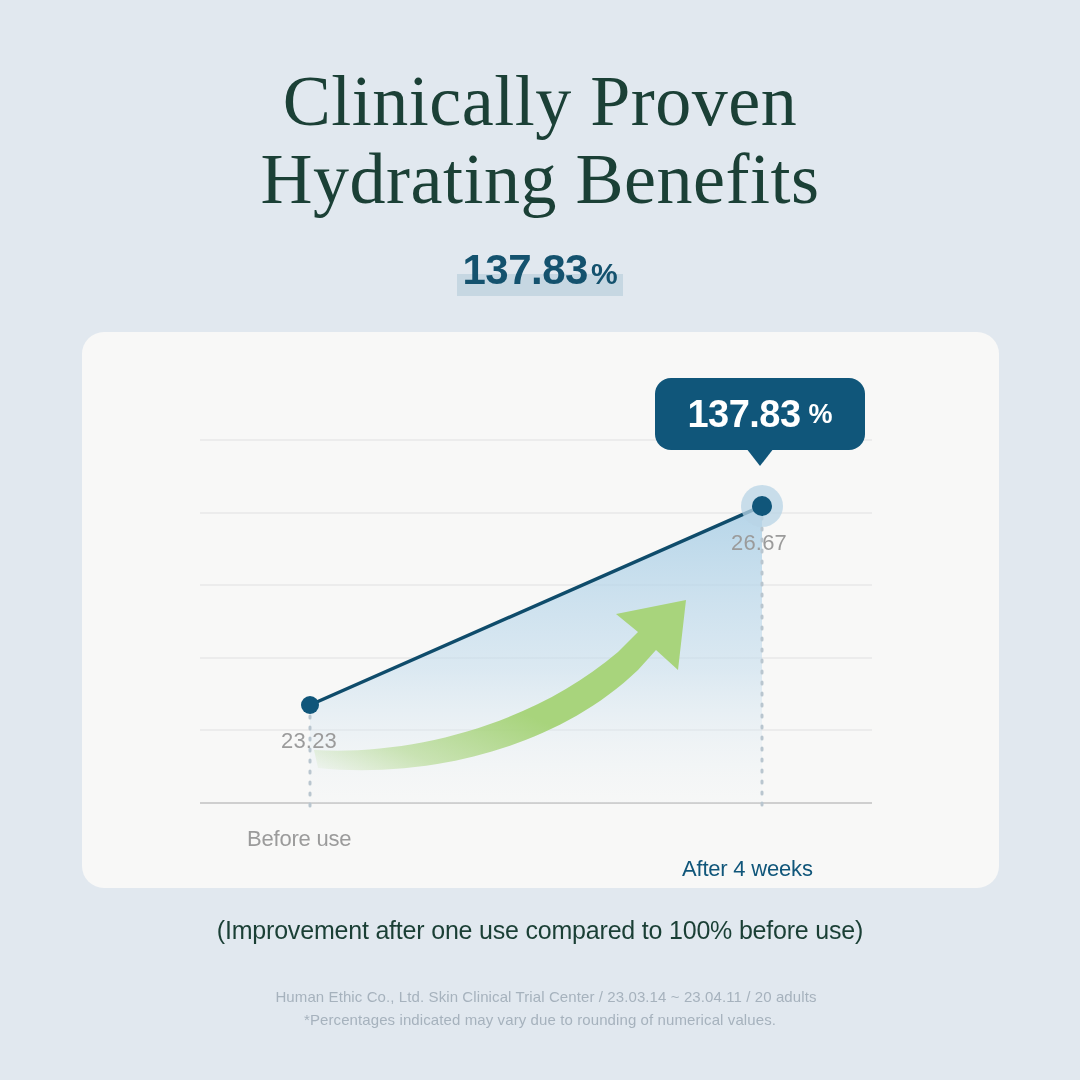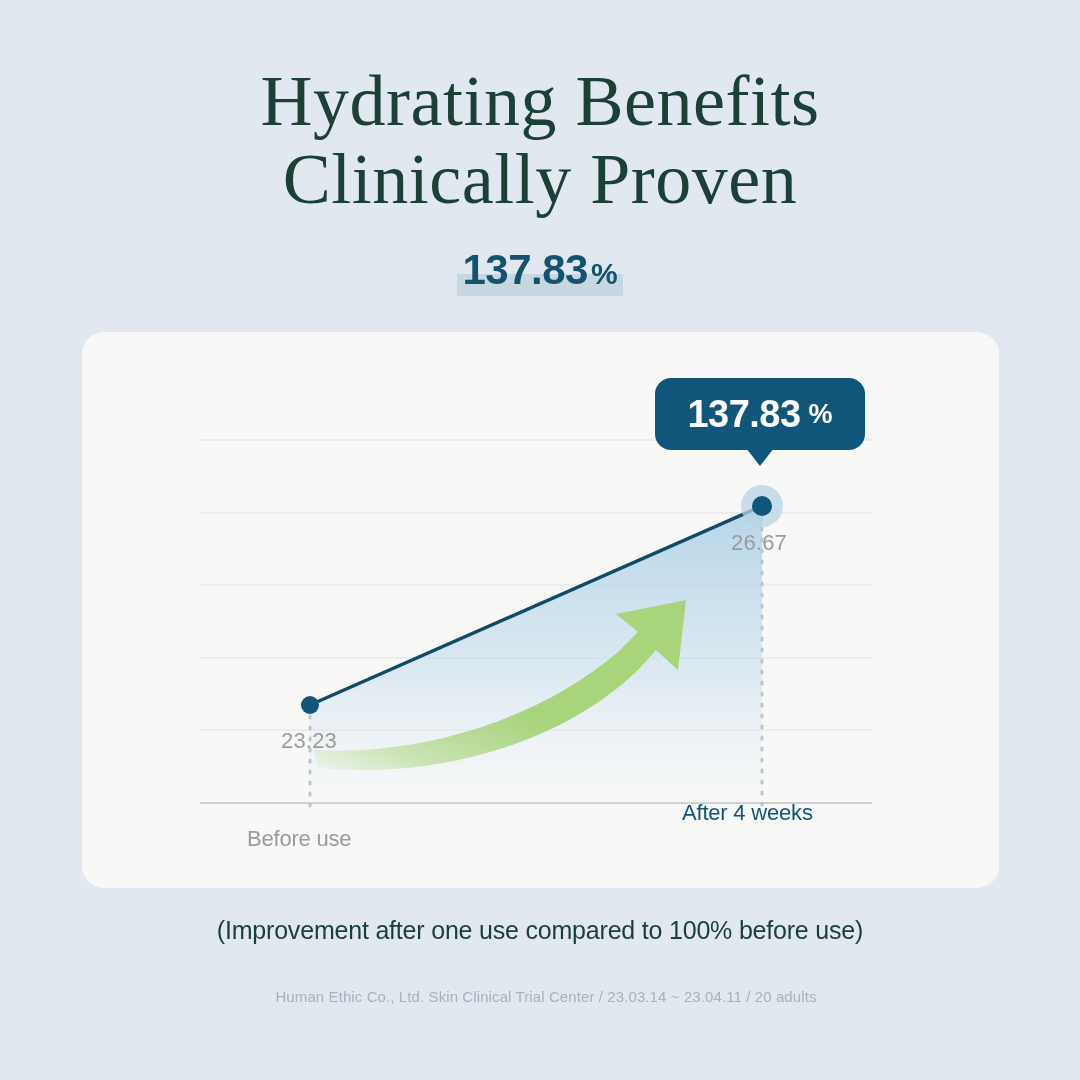--- a/index.html
+++ b/index.html
@@ -144,21 +144,21 @@
   .pt-label.left  { left: 281px; top: 728px; }
   .pt-label.right { left: 731px; top: 530px; }
 
   
   .axis-label {
     position: absolute;
     font-size: 22px;
     letter-spacing: -0.2px;
   }
   .axis-label.before { left: 247px; top: 826px; color: #9b9b9b; }
-  .axis-label.after  { left: 682px; top: 800px; color: #10567a; }
+  .axis-label.after  { left: 682px; top: 856px; color: #10567a; }
 
   
   .footer {
     position: absolute;
     top: 916px;
     left: 0;
     width: 1080px;
     text-align: center;
   }
   .footer-note {
@@ -174,22 +174,22 @@
     margin: 0;
     line-height: 23px;
   }
   .footer-fine.first { margin-top: 40px; padding-left: 12px; }
 </style>
 </head>
 <body>
 
 <div class="header">
   <h1 class="title">
+    <span class="title-line">Clinically Proven</span>
     <span class="title-line">Hydrating Benefits</span>
-    <span class="title-line">Clinically Proven</span>
   </h1>
 
   <div class="subtitle-wrap">
     <span class="subtitle-highlight">
       <span class="subtitle-num">137.83</span>
       <span class="subtitle-pct">%</span>
     </span>
   </div>
 </div>
 
@@ -250,13 +250,14 @@
 
 <div class="badge">
   <span class="badge-num">137.83</span>
   <span class="badge-pct">%</span>
 </div>
 <div class="badge-tail"></div>
 
 <div class="footer">
   <p class="footer-note">(Improvement after one use compared to 100% before use)</p>
   <p class="footer-fine first">Human Ethic Co., Ltd. Skin Clinical Trial Center / 23.03.14 ~ 23.04.11 / 20 adults</p>
+  <p class="footer-fine">*Percentages indicated may vary due to rounding of numerical values.</p>
 </div>
 
 </body></html>

